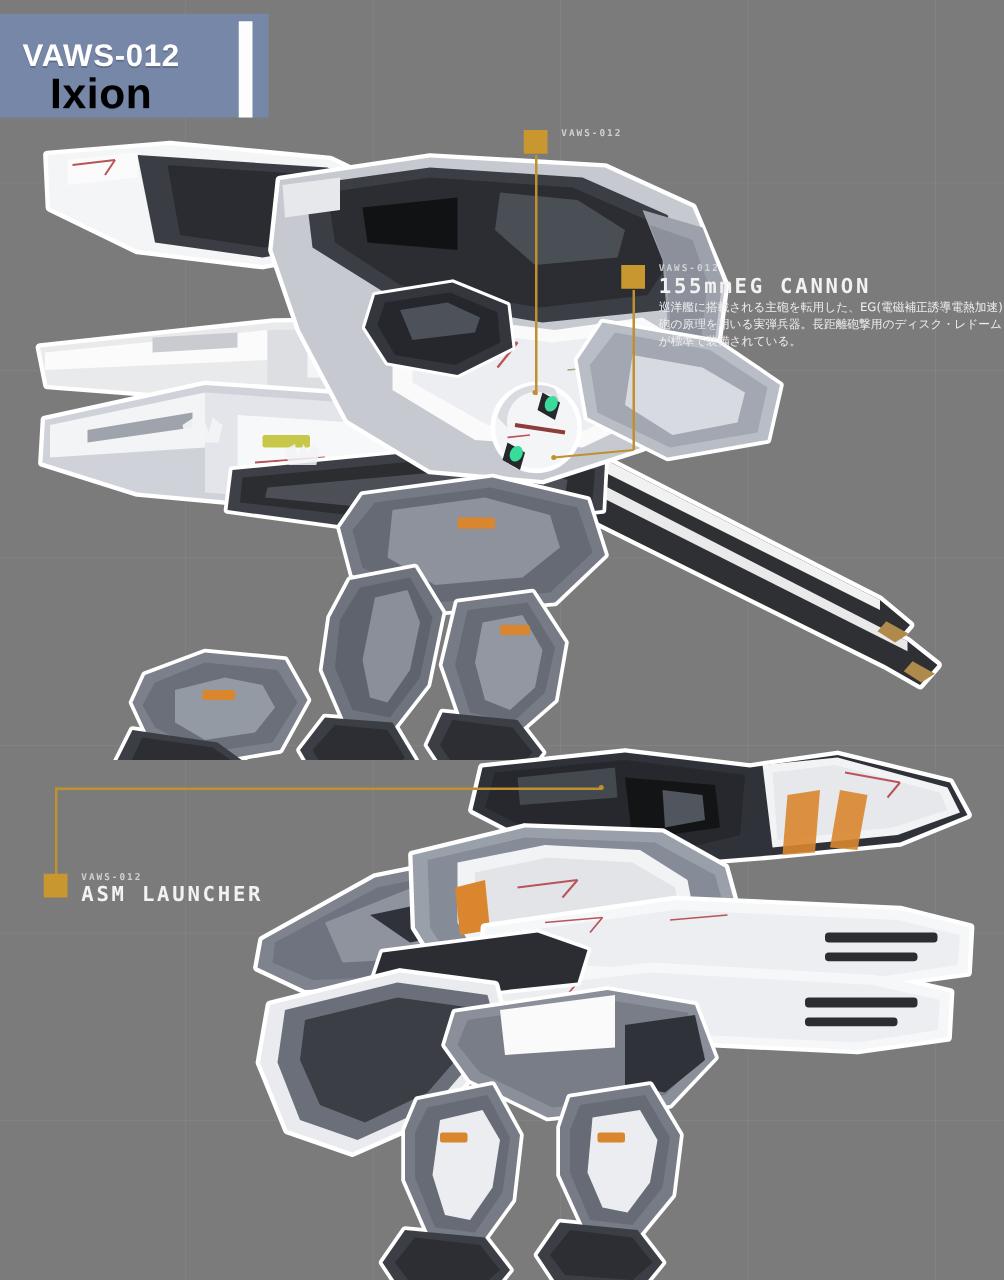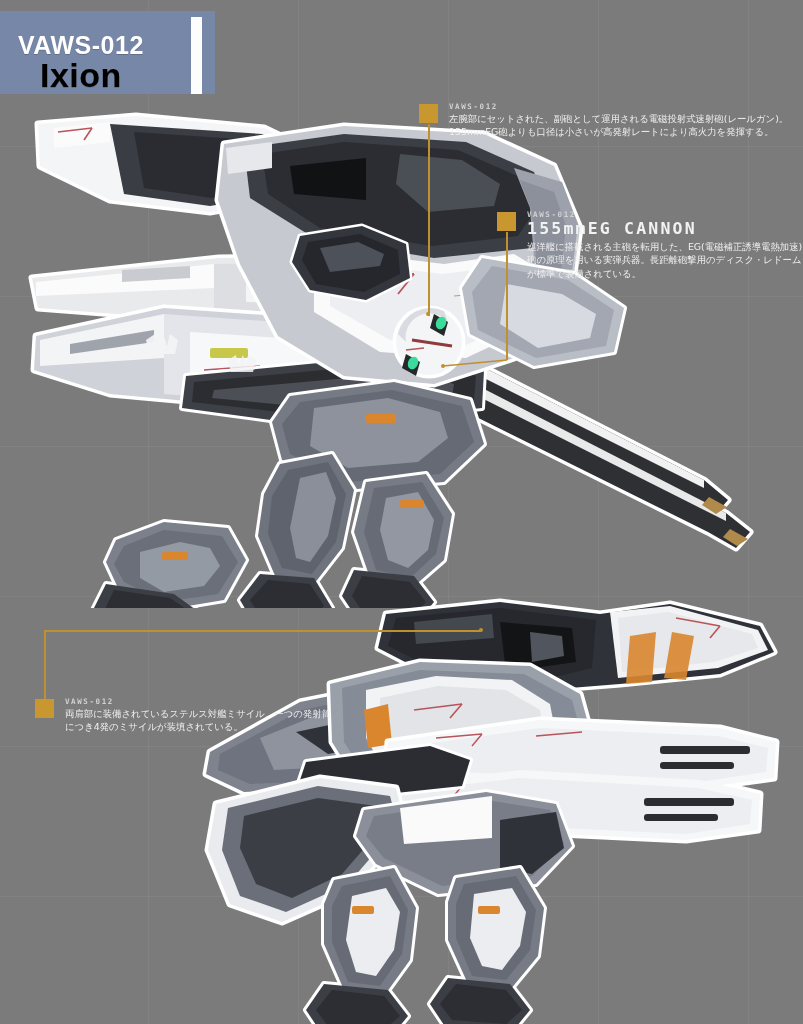--- a/index.html
+++ b/index.html
@@ -342,38 +342,37 @@
   <div class="leader-dot" style="left:441px;top:364px;"></div>
 
   <div class="leader v" style="left:44px;top:630px;height:78px;"></div>
   <div class="leader h" style="left:44px;top:630px;width:437px;"></div>
   <div class="leader-dot" style="left:479px;top:628px;"></div>
 
   <div class="callout" style="left:419px;top:104px;width:360px;">
     <div class="swatch"></div>
     <div class="ctext">
       <div class="c-code">VAWS-012</div>
-      <div class="c-body">左腕部にセットされた、副砲として運用される電磁投射式速射砲(レールガン)。155mmEG砲よりも口径は小さいが高発射レートにより高火力を発揮する。</div>
     </div>
   </div>
 
   <div class="callout" style="left:497px;top:212px;width:290px;">
     <div class="swatch"></div>
     <div class="ctext" style="width:282px;">
       <div class="c-code">VAWS-012</div>
       <div class="c-title">155mmEG CANNON</div>
       <div class="c-body">巡洋艦に搭載される主砲を転用した、EG(電磁補正誘導電熱加速)砲の原理を用いる実弾兵器。長距離砲撃用のディスク・レドームが標準で装備されている。</div>
     </div>
   </div>
 
   <div class="callout" style="left:35px;top:699px;width:300px;">
     <div class="swatch"></div>
     <div class="ctext" style="width:268px;">
       <div class="c-code">VAWS-012</div>
-      <div class="c-body">両肩部に装備されているステルス対艦ミサイル。一つの発射筒につき4発のミサイルが装填されている。</div>
+      <div class="c-title">ASM LAUNCHER</div>
     </div>
   </div>
 
   <div class="banner">
     <div class="banner-bar"></div>
     <div class="banner-code">VAWS-012</div>
     <div class="banner-name">Ixion</div>
   </div>
 
 </div>

